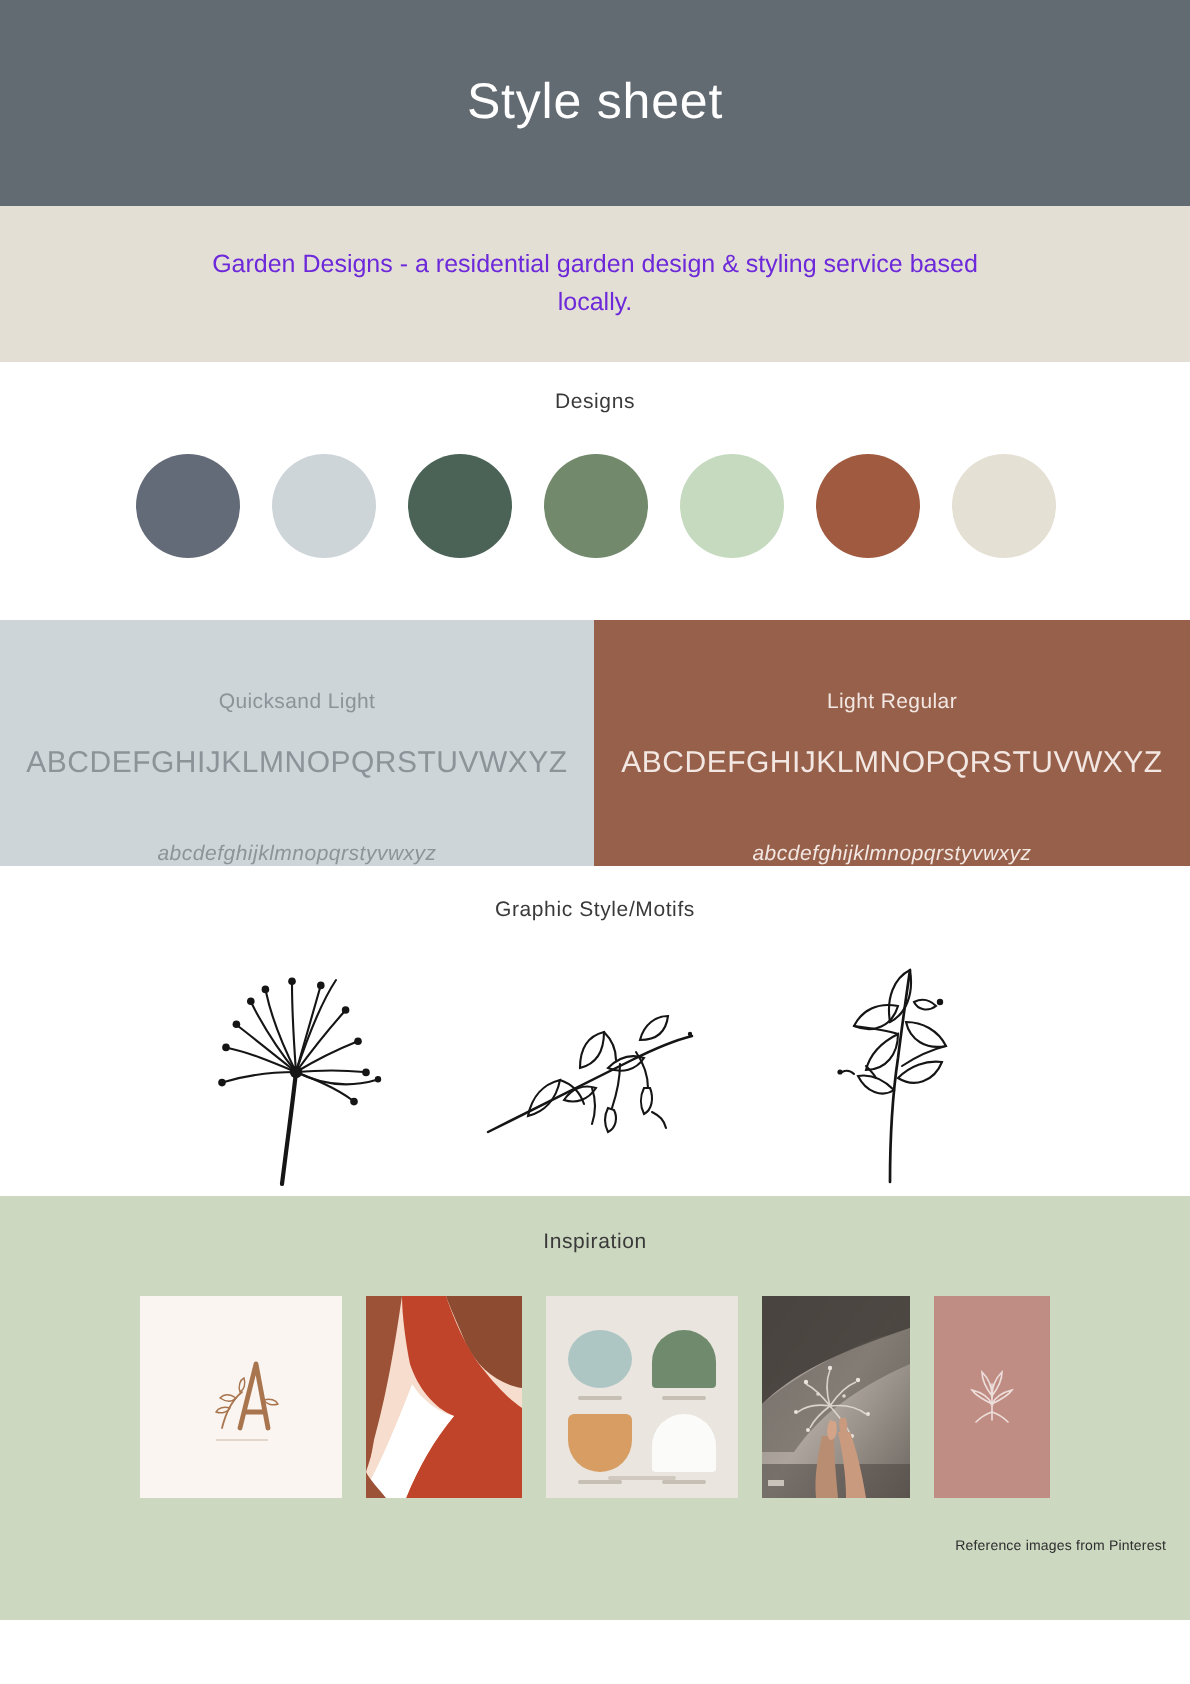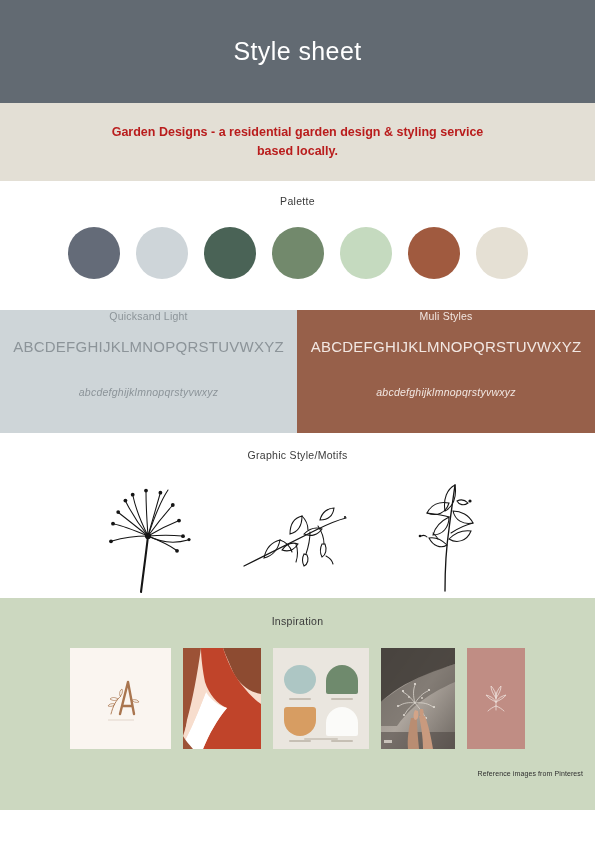--- a/index.html
+++ b/index.html
@@ -39,25 +39,25 @@
   
   .subtitle-band {
     height: 78px;
     background: #e3dfd5;
     display: flex;
     align-items: center;
     justify-content: center;
     text-align: center;
   }
   .subtitle-text {
-    color: #b91c1c;
+    color: #6d28d9;
     font-size: 12.5px;
     line-height: 1.55;
     max-width: 400px;
-    font-weight: 700;
+    font-weight: 400;
   }
 
   
   .section-label {
     text-align: center;
     font-size: 10.5px;
     color: #3a3a3a;
     letter-spacing: 0.3px;
   }
 
@@ -88,21 +88,21 @@
   .type-section {
     height: 123px;
     display: flex;
   }
   .type-col {
     flex: 0 0 297px;
     height: 123px;
     display: flex;
     flex-direction: column;
     align-items: center;
-    justify-content: flex-start;
+    justify-content: flex-end;
     box-sizing: border-box;
   }
   .type-col.left { background: #ced5d8; }
   .type-col.right { flex: 1; background: #97604a; }
   .type-name {
     font-size: 10.5px;
     margin-bottom: 16px;
     letter-spacing: 0.2px;
   }
   .type-upper {
@@ -236,40 +236,40 @@
 
   <div class="header">
     <div class="header-title">Style sheet</div>
   </div>
 
   <div class="subtitle-band">
     <div class="subtitle-text">Garden Designs - a residential garden design &amp; styling service based locally.</div>
   </div>
 
   <div class="palette-section">
-    <div class="section-label">Palette</div>
+    <div class="section-label">Designs</div>
     <div class="swatch-row">
       <div class="swatch" id="sw0" style="background: rgb(100, 107, 120);"></div>
       <div class="swatch" id="sw1" style="background: rgb(206, 213, 217);"></div>
       <div class="swatch" id="sw2" style="background: rgb(74, 99, 86);"></div>
       <div class="swatch" id="sw3" style="background: rgb(114, 137, 108);"></div>
       <div class="swatch" id="sw4" style="background: rgb(197, 218, 191);"></div>
       <div class="swatch" id="sw5" style="background: rgb(160, 90, 63);"></div>
       <div class="swatch" id="sw6" style="background: rgb(229, 224, 212);"></div>
     </div>
   </div>
 
   <div class="type-section">
     <div class="type-col left">
       <div class="type-name">Quicksand Light</div>
       <div class="type-upper">ABCDEFGHIJKLMNOPQRSTUVWXYZ</div>
       <div class="type-lower">abcdefghijklmnopqrstyvwxyz</div>
     </div>
     <div class="type-col right">
-      <div class="type-name">Muli Styles</div>
+      <div class="type-name">Light Regular</div>
       <div class="type-upper">ABCDEFGHIJKLMNOPQRSTUVWXYZ</div>
       <div class="type-lower">abcdefghijklmnopqrstyvwxyz</div>
     </div>
   </div>
 
   <div class="motif-section">
     <div class="section-label">Graphic Style/Motifs</div>
     <div class="motif-row">
 
       <div class="motif">

